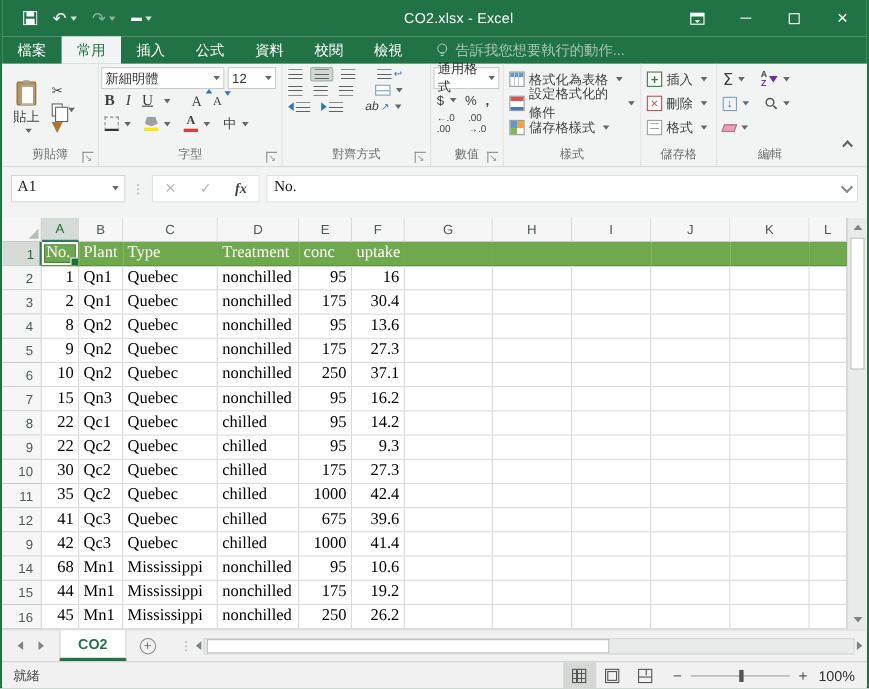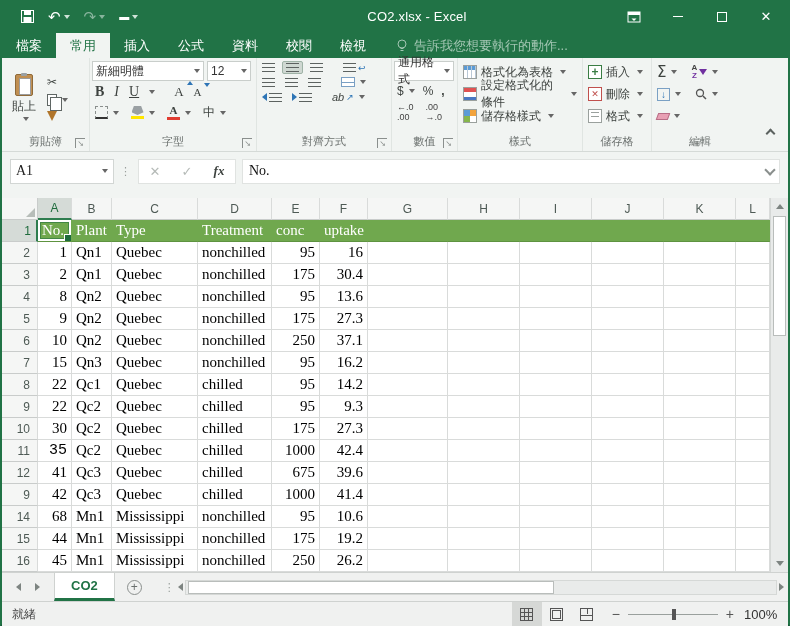--- a/index.html
+++ b/index.html
@@ -633,21 +633,21 @@
           <div class="c num" style="width: 48px;">27.3</div>
           <div class="c" style="width: 80px;"></div>
           <div class="c" style="width: 72px;"></div>
           <div class="c" style="width: 72px;"></div>
           <div class="c" style="width: 72px;"></div>
           <div class="c" style="width: 72px;"></div>
           <div class="c" style="width: 34px;"></div>
         </div>
         <div class="grow">
           <div class="rh">11</div>
-          <div class="c num" style="width: 34px; font-family: Liberation Mono, monospace;">35</div>
+          <div class="c num" style="width: 34px;">35</div>
           <div class="c" style="width: 40px;">Qc2</div>
           <div class="c" style="width: 86px;">Quebec</div>
           <div class="c" style="width: 74px;">chilled</div>
           <div class="c num" style="width: 48px;">1000</div>
           <div class="c num" style="width: 48px;">42.4</div>
           <div class="c" style="width: 80px;"></div>
           <div class="c" style="width: 72px;"></div>
           <div class="c" style="width: 72px;"></div>
           <div class="c" style="width: 72px;"></div>
           <div class="c" style="width: 72px;"></div>

